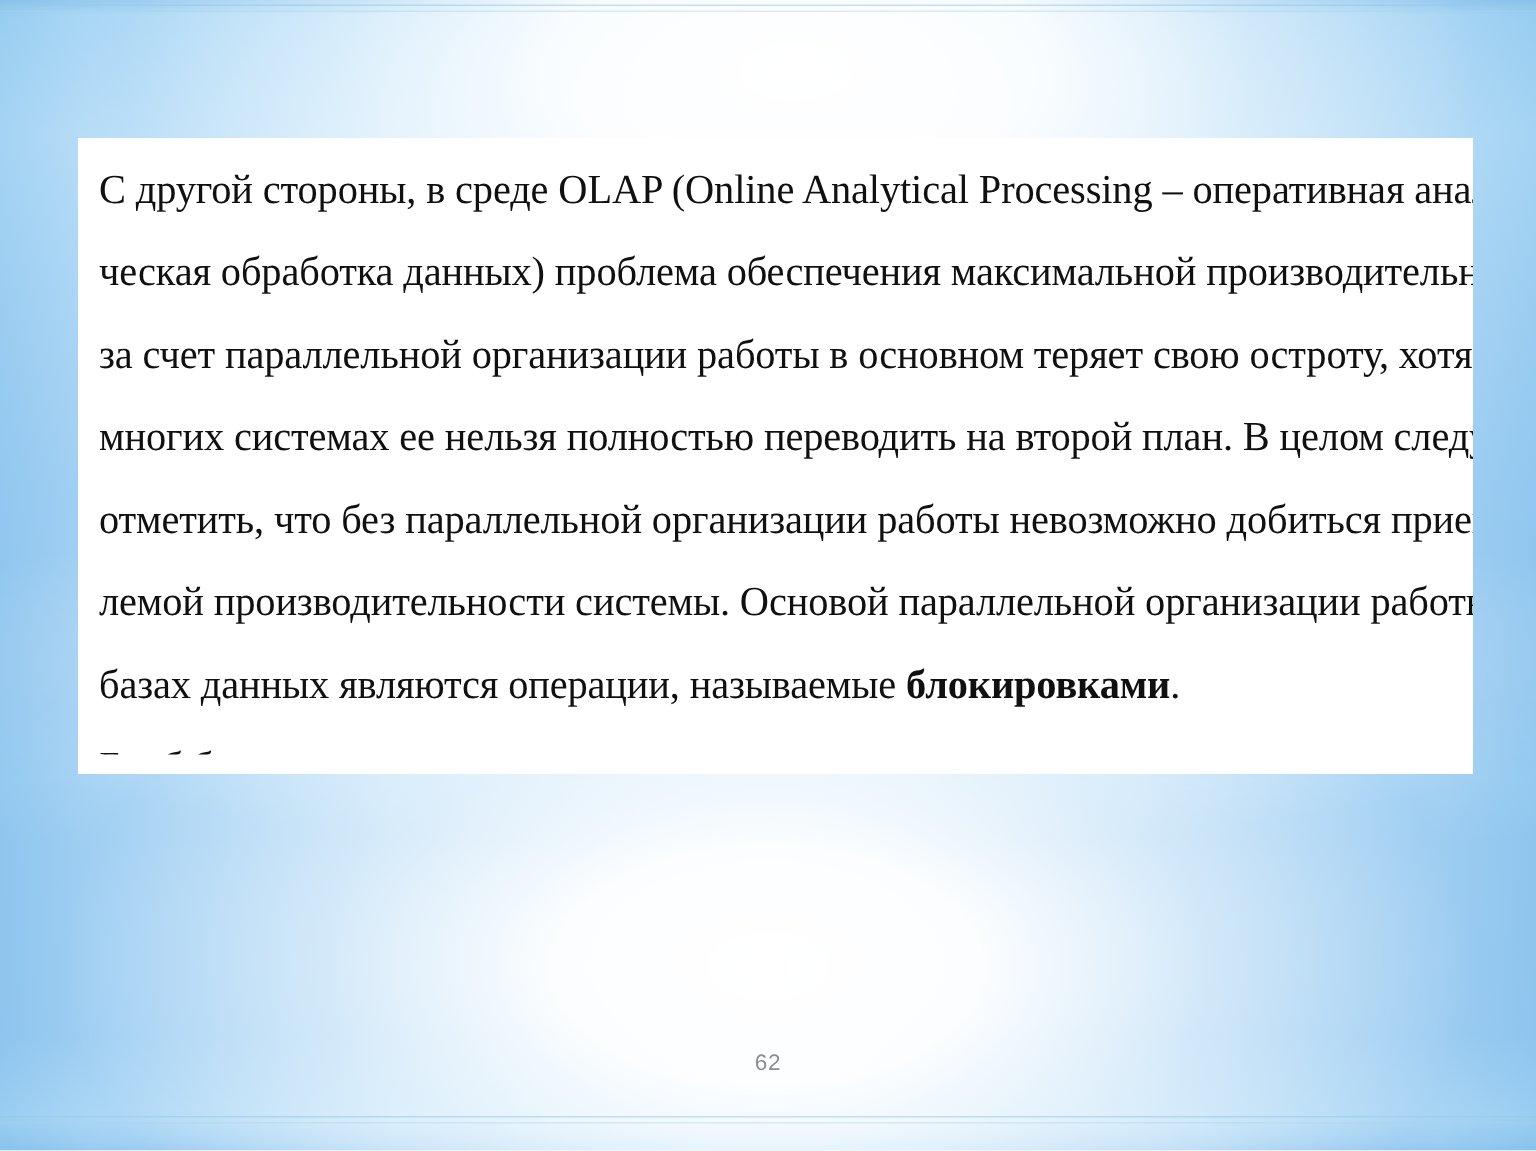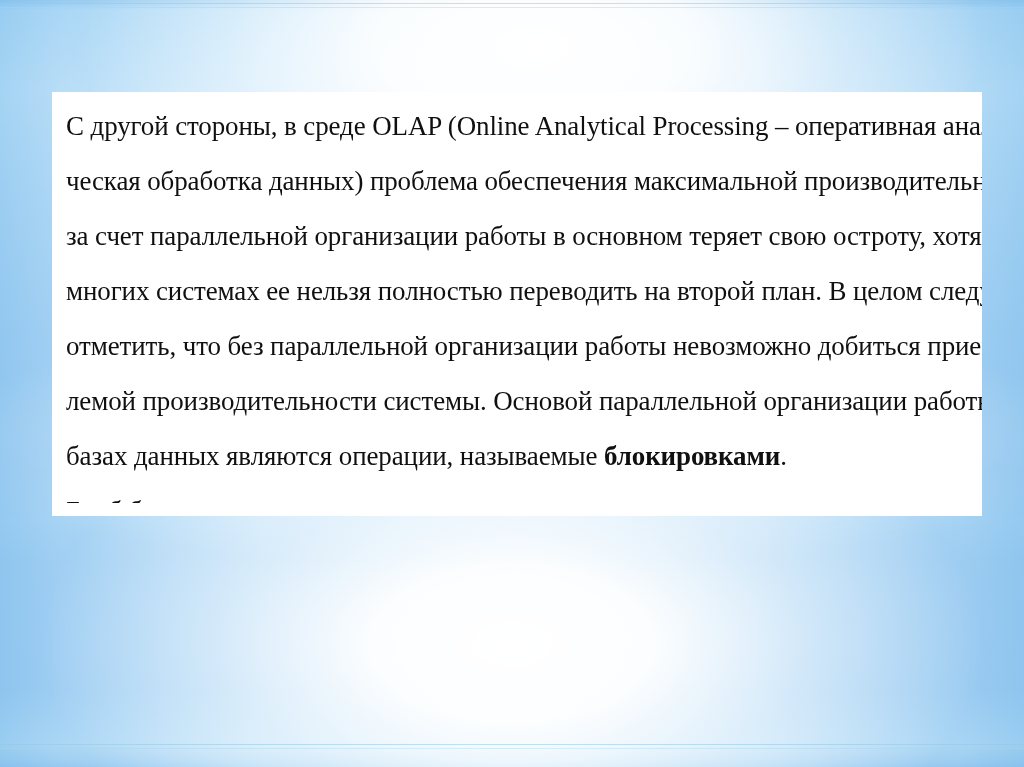--- a/index.html
+++ b/index.html
@@ -148,14 +148,15 @@
       <div class="scan-line">ческая обработка данных) проблема обеспечения максимальной производительности</div>
       <div class="scan-line">за счет параллельной организации работы в основном теряет свою остроту, хотя во</div>
       <div class="scan-line">многих системах ее нельзя полностью переводить на второй план. В целом следует</div>
       <div class="scan-line">отметить, что без параллельной организации работы невозможно добиться прием-</div>
       <div class="scan-line">лемой производительности системы. Основой параллельной организации работы в</div>
       <div class="scan-line"><span>базах данных являются операции, называемые </span><b>блокировками</b><span>.</span></div>
       <div class="scan-line clipped">Б                    д                                  б      б</div>
     </div>
   </div>
 
+  <div class="page-number">62</div>
 
 </div>
 
 </body></html>

